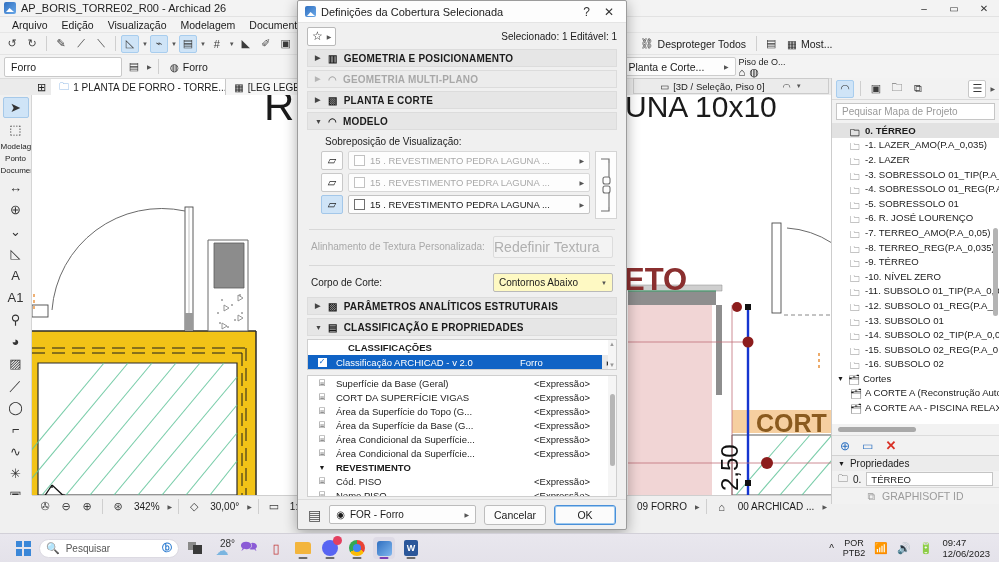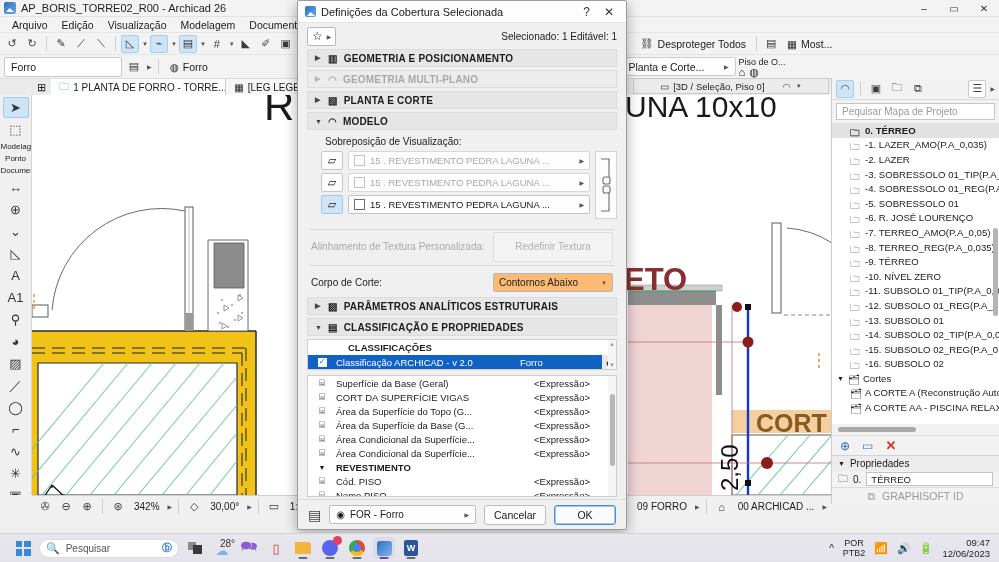--- a/index.html
+++ b/index.html
@@ -143,24 +143,24 @@
                 align-items:center; gap:5px; padding:0 5px; font-size:9.5px; border-radius:2px; }
   .surf-field.dim { color:#a9a9a9; border-color:#d8d8d8; }
   .cbx { width:11px; height:11px; border:1px solid #6f6f6f; background:#fff; flex:none; }
   .cbx.dim { border-color:#c2c2c2; }
   .chainbox { width:22px; align-self:stretch; }
 
   .divline { height:1px; background:#d8d8d8; margin:8px 2px 6px; }
   .rowline { display:flex; align-items:center; padding:0 4px; height:21px; gap:8px;}
   .rowlabel { font-size:10px; color:#1b1b1b; }
   .rowlabel.dim { color:#a9a9a9; }
-  .btn-wide { flex:1; height:30px; border:1px solid #dcdcdc; background:#f3f3f3; color:#b0b0b0;
-              display:flex; align-items:center; justify-content:center; font-size:10px; border-radius:2px;
+  .btn-wide { flex:1; height:22px; border:1px solid #dcdcdc; background:#f3f3f3; color:#b0b0b0;
+              display:flex; align-items:center; font-size:14px; border-radius:2px;
               max-width:120px; margin-left:auto;}
-  .sel-wide { width:120px; height:19px; border:1px solid #b9b9b9; background:#fdba74; display:flex;
+  .sel-wide { width:120px; height:19px; border:1px solid #b9b9b9; background:#fef9c3; display:flex;
               align-items:center; justify-content:space-between; padding:0 5px; font-size:10px;
               border-radius:2px; margin-left:auto;}
   .pt-hdr { height:15px; display:flex; align-items:center; padding-left:40px; font-size:9.5px;
             font-weight:bold; background:#fff; }
   .pt-row { height:14px; display:flex; align-items:center; font-size:9.5px; background:#fff; }
   .pt-row.sel { background:#1063c5; color:#fff; }
   .pt-row .c1 { width:28px; display:flex; justify-content:center; align-items:center; }
   .pt-row .nm { flex:1; overflow:hidden; white-space:nowrap; }
   .pt-row .vl { width:82px; overflow:hidden; white-space:nowrap; }
   .pt-scroll { position:absolute; right:0; top:0; bottom:0; width:8px; background:#f5f5f5; }
@@ -188,21 +188,21 @@
   .search-pill { width:140px; height:19px; background:#fff; border:1px solid #dcdae2; border-radius:11px;
                  display:flex; align-items:center; gap:6px; padding:0 6px; font-size:10px; color:#555; }
   .tb-ic { width:22px; height:22px; display:flex; align-items:center; justify-content:center;
            position:relative; font-size:13px; border-radius:4px; }
   .tb-ic.active { background:#dedbe6; }
   .tb-ic .dot { position:absolute; bottom:0px; left:50%; transform:translateX(-50%); width:9px; height:2px;
                 border-radius:2px; background:#7a3fb5; }
   .tray { margin-left:auto; display:flex; align-items:center; gap:9px; padding-right:9px; font-size:9px;
           color:#222; }
   .tray .lang { line-height:10px; text-align:center; font-size:9px;}
-  .tray .clock { line-height:11px; text-align:right; font-size:9.5px;}
+  .tray .clock { line-height:11px; font-size:9.5px;}
 
   .badge { position:absolute; top:-1px; right:-1px; width:9px; height:9px; border-radius:50%;
            background:#e4405f; color:#fff; font-size:6px; display:flex; align-items:center;
            justify-content:center; }
 </style>
 </head>
 <body>
 
 <div id="app">
 

